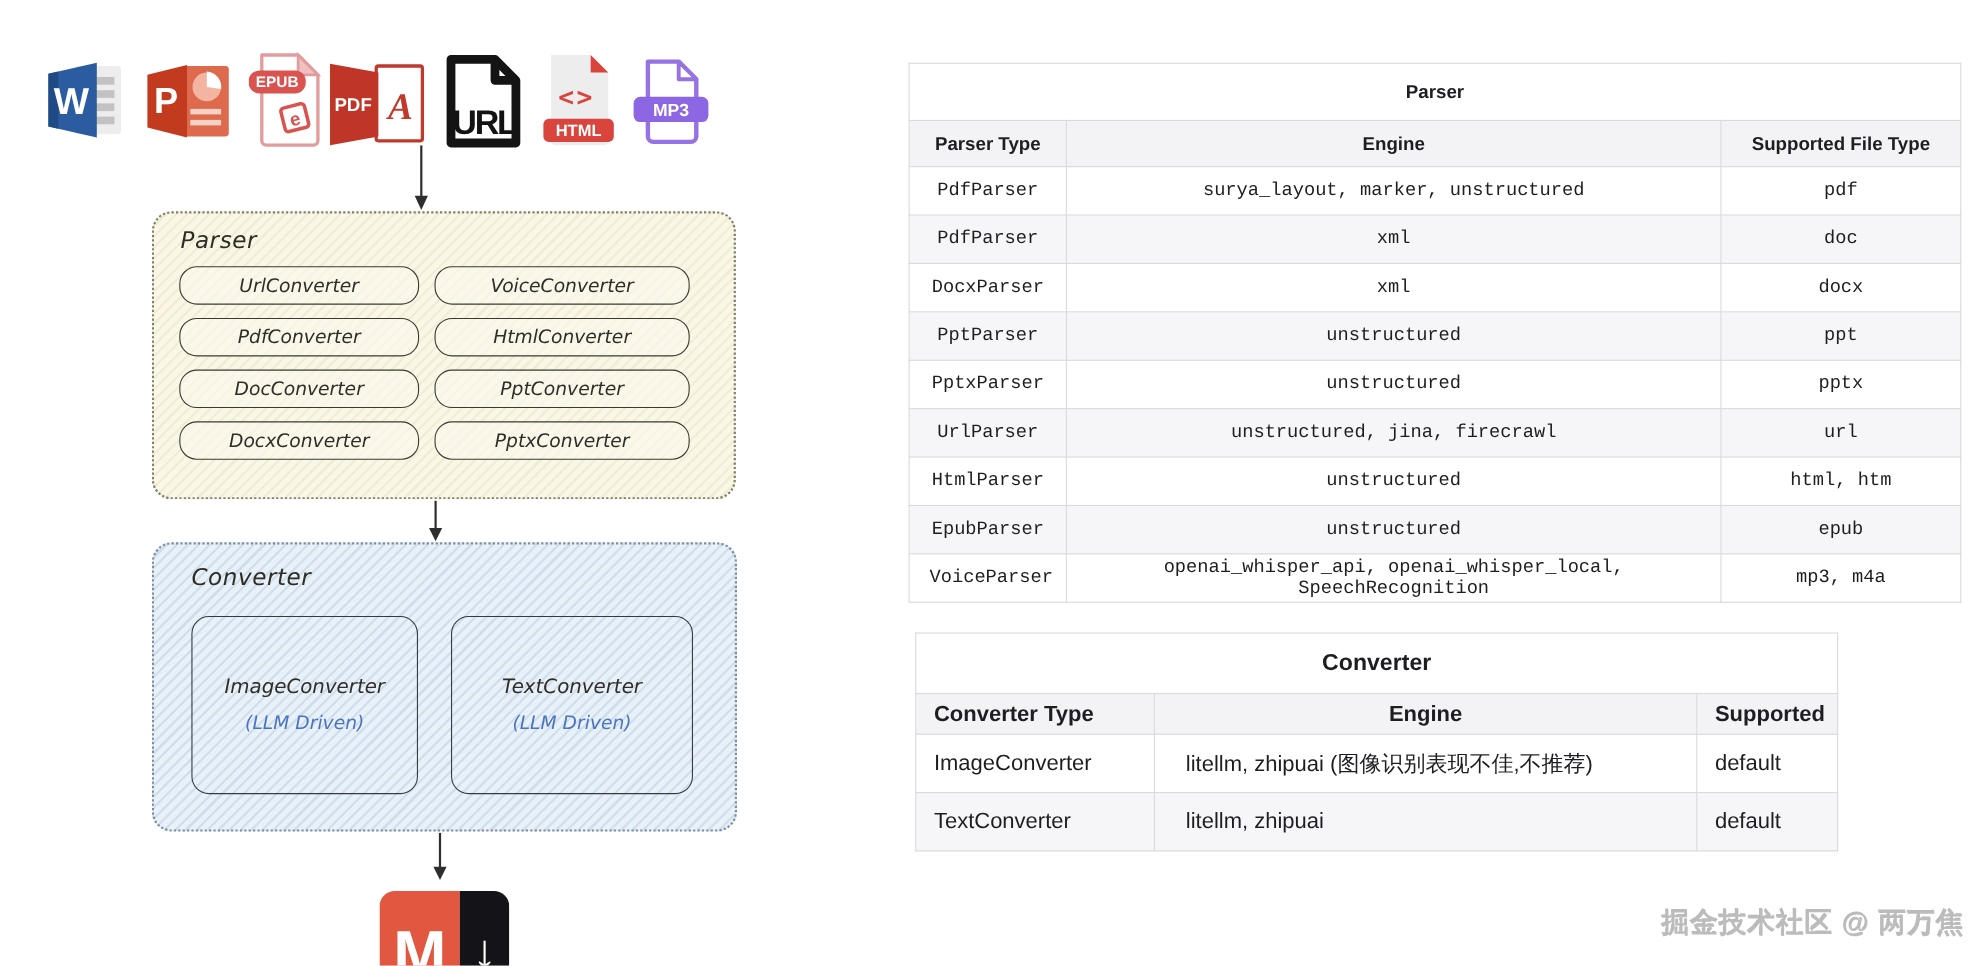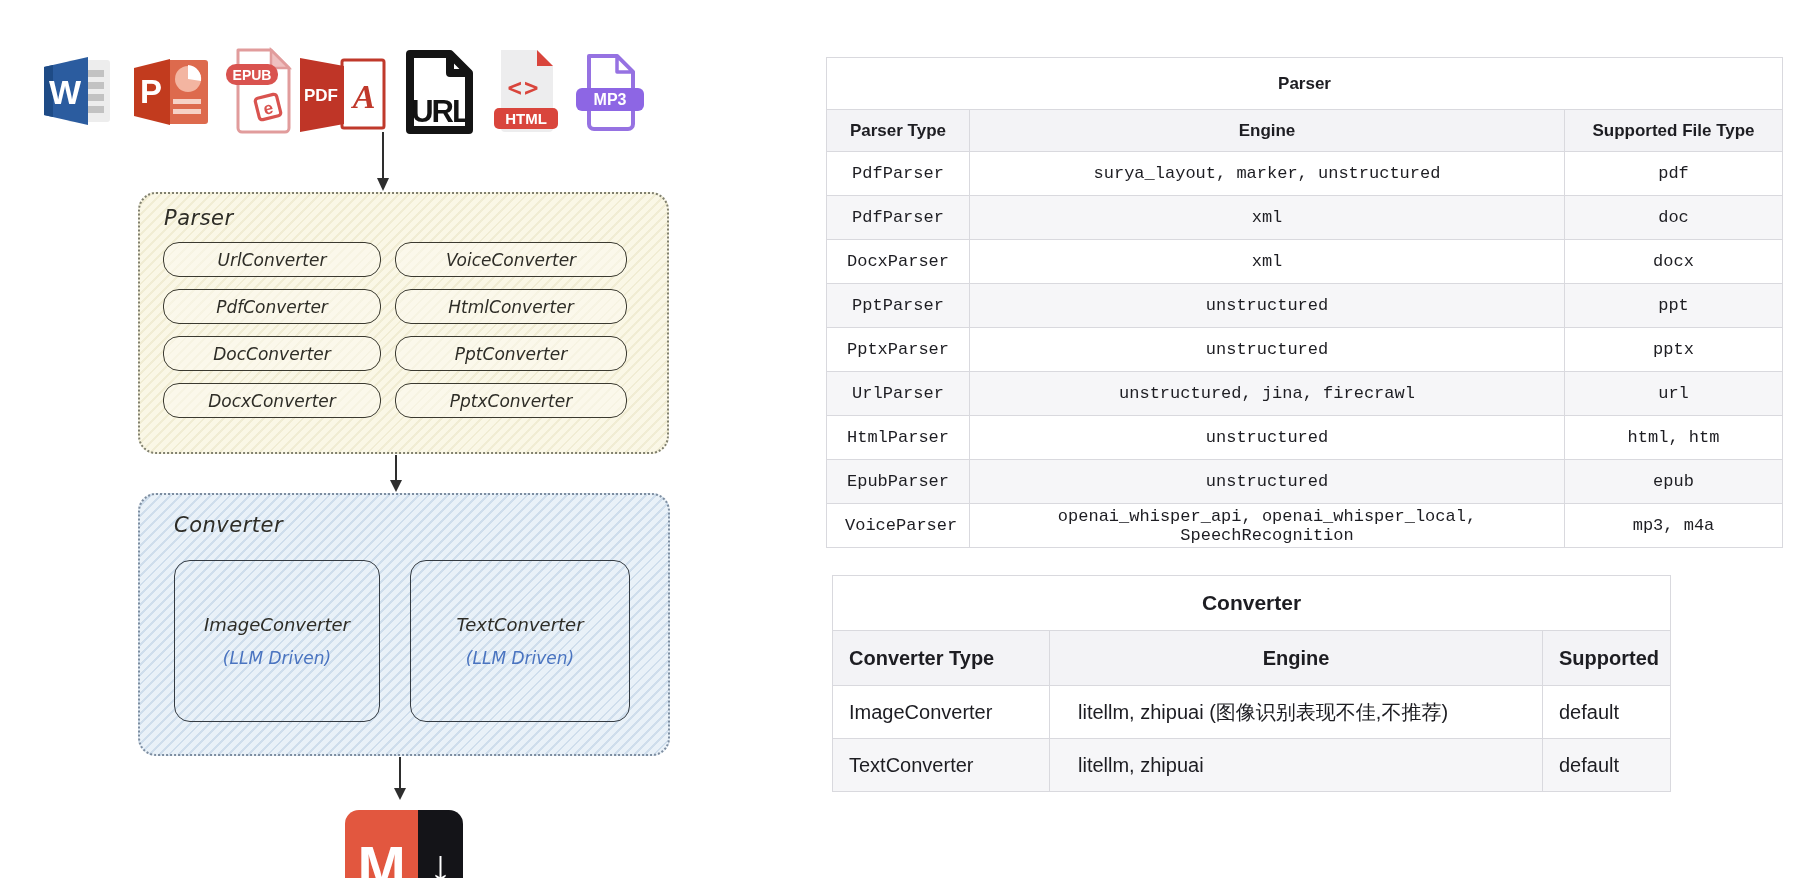--- a/index.html
+++ b/index.html
@@ -47,21 +47,21 @@
   .parser-table{left:826px;top:57px;width:956px;font-size:17px;}
   .parser-table .tbl-title th{height:52px;}
   .parser-table .tbl-head th{height:42px;}
   .parser-table td{height:44px;font-family:Liberation Mono, monospace;}
   .parser-table th,.parser-table td{padding:0 18px;text-align:center;}
   .parser-table .tbl-head th.c-engine,.parser-table .tbl-title th{text-align:center;}
   .parser-table tbody tr:nth-of-type(even) td{background:#f6f6f8;}
 
   .converter-table{left:832px;top:575px;width:838px;font-size:20px;}
   .converter-table .tbl-title th{height:55px;font-size:21px;}
-  .converter-table .tbl-head th{height:55px;}
+  .converter-table .tbl-head th{height:37px;}
   .converter-table td{height:53px;}
   .converter-table th,.converter-table td{padding:0 16px;text-align:left;}
   .converter-table td.c-engine{padding-left:28px;}
   .converter-table .tbl-head th.c-engine,.converter-table .tbl-title th{text-align:center;}
   .converter-table tbody tr:nth-of-type(even) td{background:#f6f6f8;}
 
   .watermark{position:absolute;right:8px;top:822px;font-size:25px;font-weight:bold;letter-spacing:1px;
     color:#bcbcbc;text-shadow:1.5px 1.5px 0 rgba(255,255,255,.95),-0.5px -0.5px 0 rgba(130,130,130,.55);}
 </style>
 </head>
@@ -300,14 +300,15 @@
         </tr>
 
         <tr>
           <td>TextConverter</td>
           <td class="c-engine">litellm, zhipuai</td>
           <td>default</td>
         </tr>
       </tbody>
   </table>
 
+  <div class="watermark">掘金技术社区 @ 两万焦</div>
 
 </div>
 
 </body></html>

